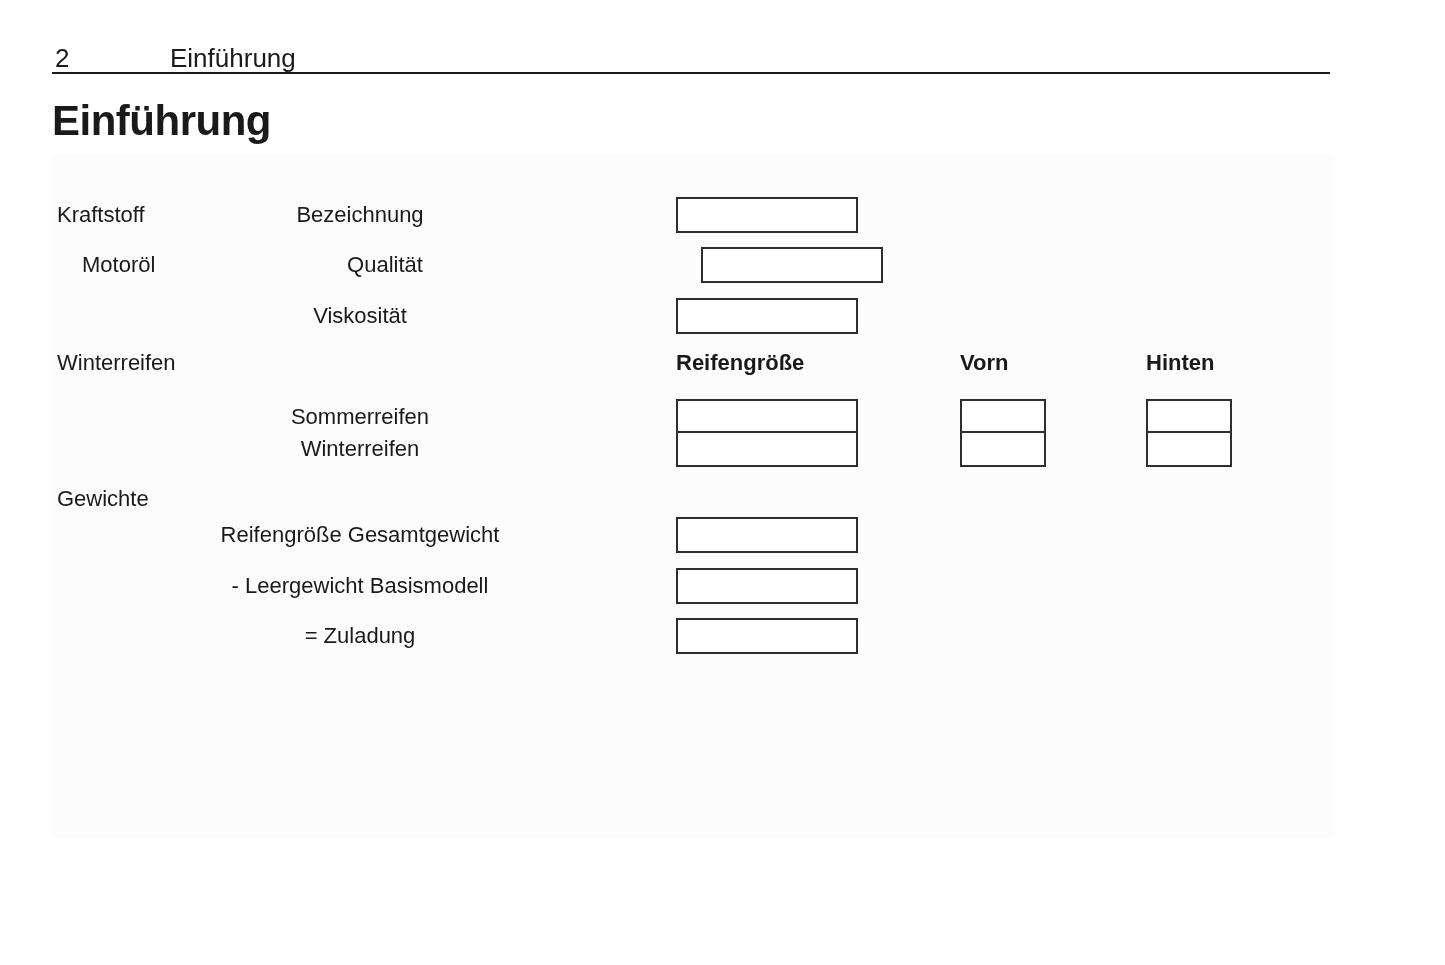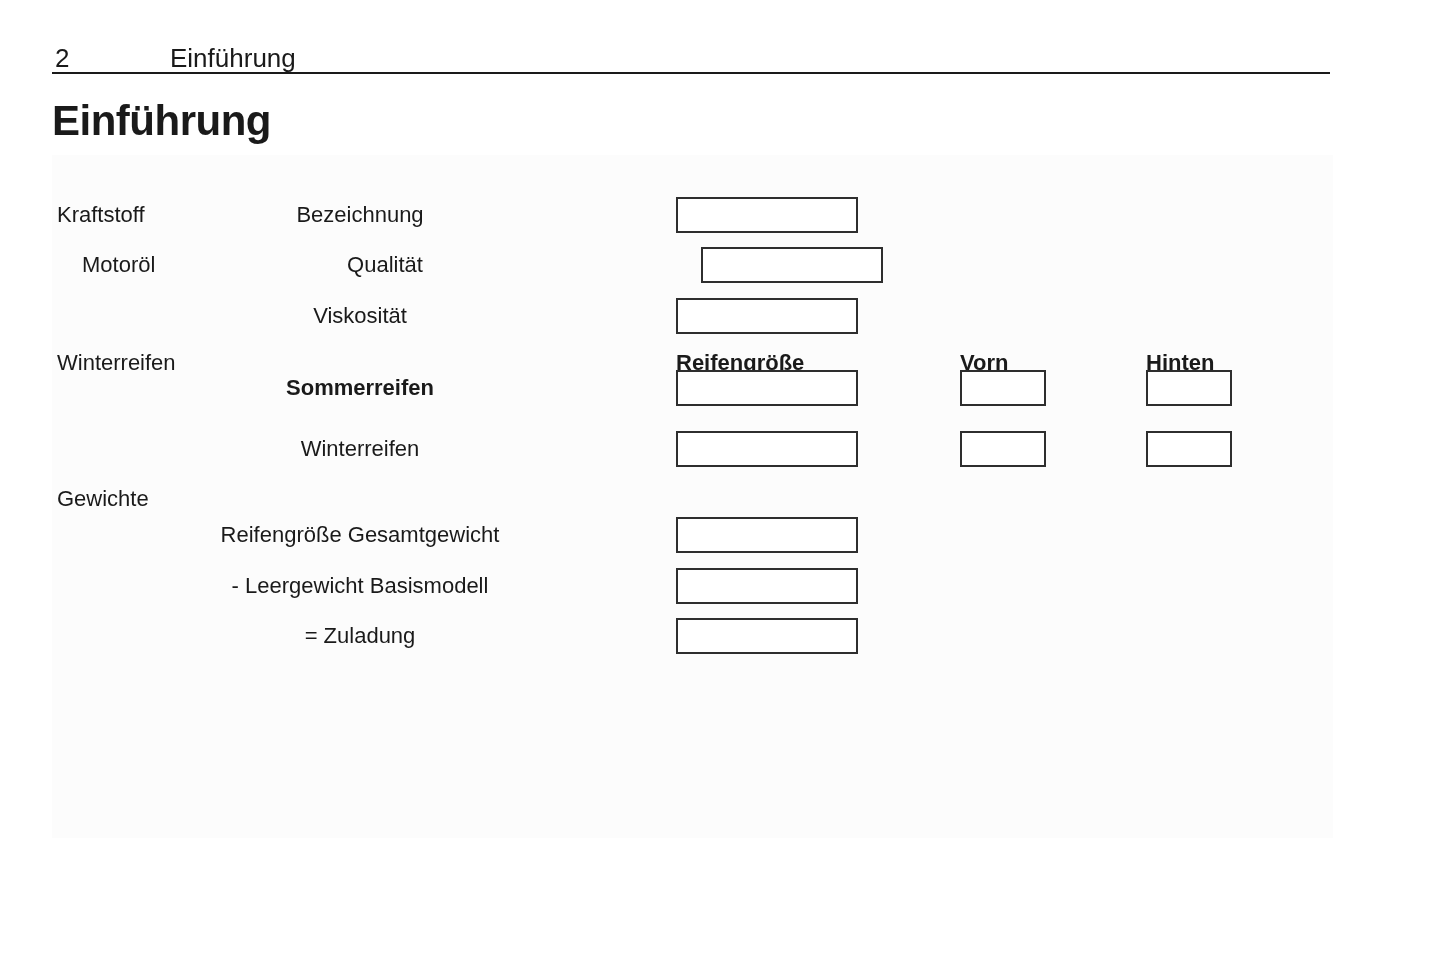--- a/index.html
+++ b/index.html
@@ -60,21 +60,21 @@
     font-size: 20px; padding: 0 6px;
     outline: none; border-radius: 0;
   }
   .box-sm { width: 86px; }
   .col-vorn   { left: 908px; }
   .col-hinten { left: 1094px; }
   
   .r1 { top: 42px; }
   .r2 { top: 92px; margin-left: 25px; }
   .r3 { top: 143px; }
-  .r4 { top: 215px; font-weight: bold; }
+  .r4 { top: 244px; }
   .r5 { top: 276px; }
   .r6 { top: 362px; }
   .r7 { top: 413px; }
   .r8 { top: 463px; }
 </style>
 </head>
 <body>
 
 <div class="page-number">2</div>
 <div class="running-title">Einführung</div>

